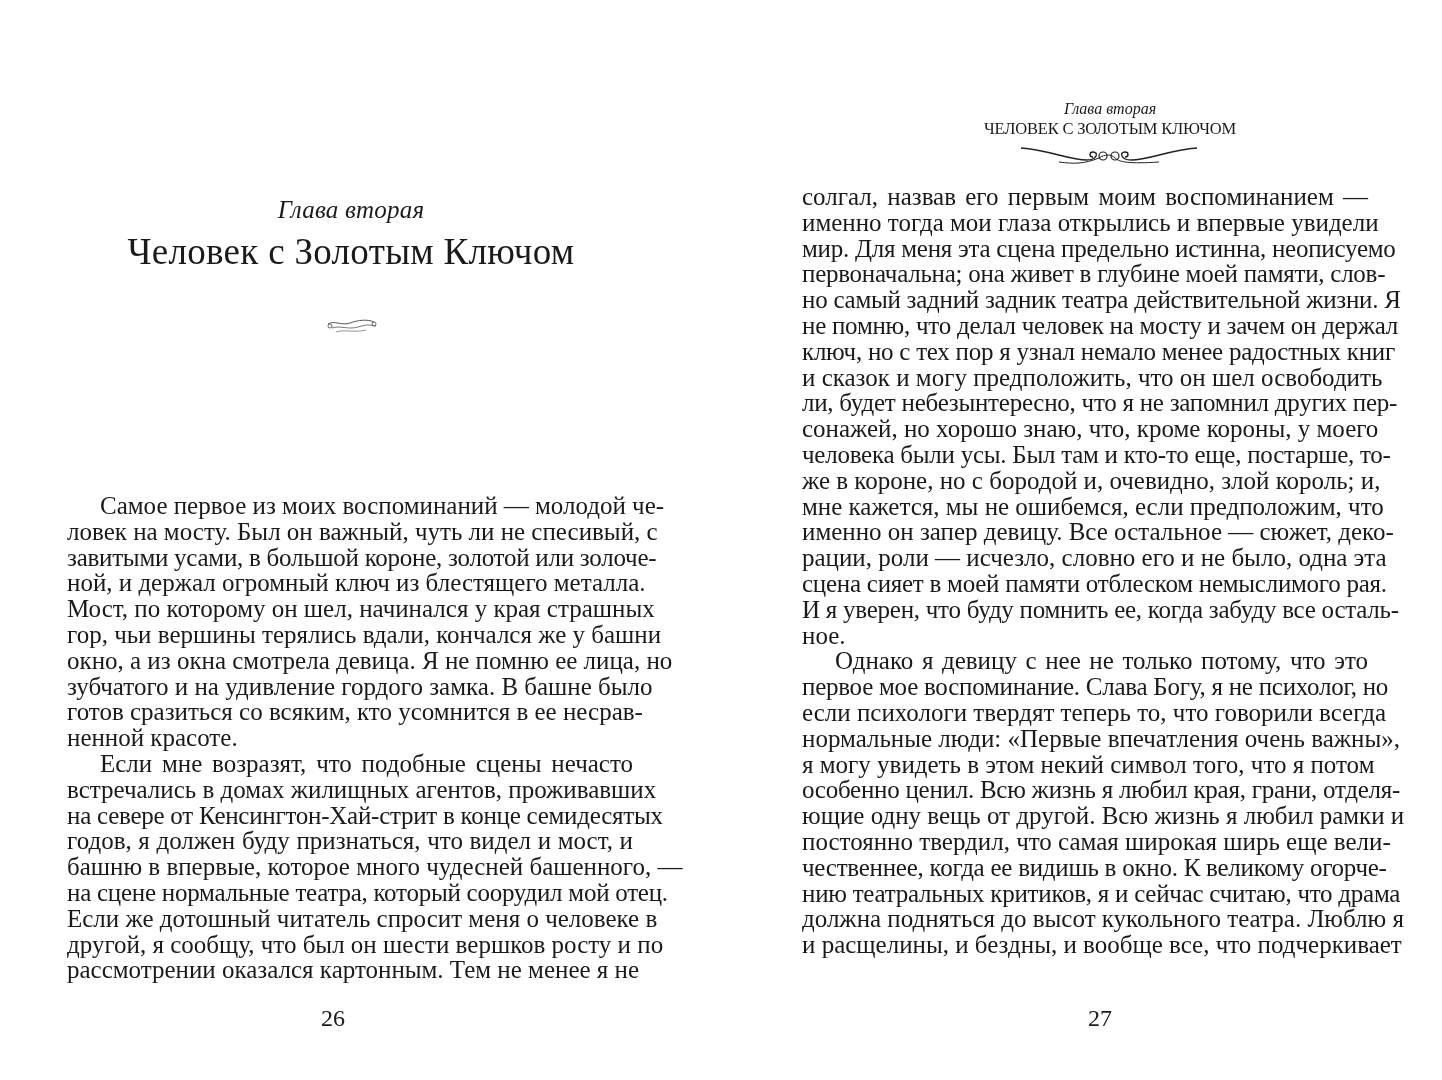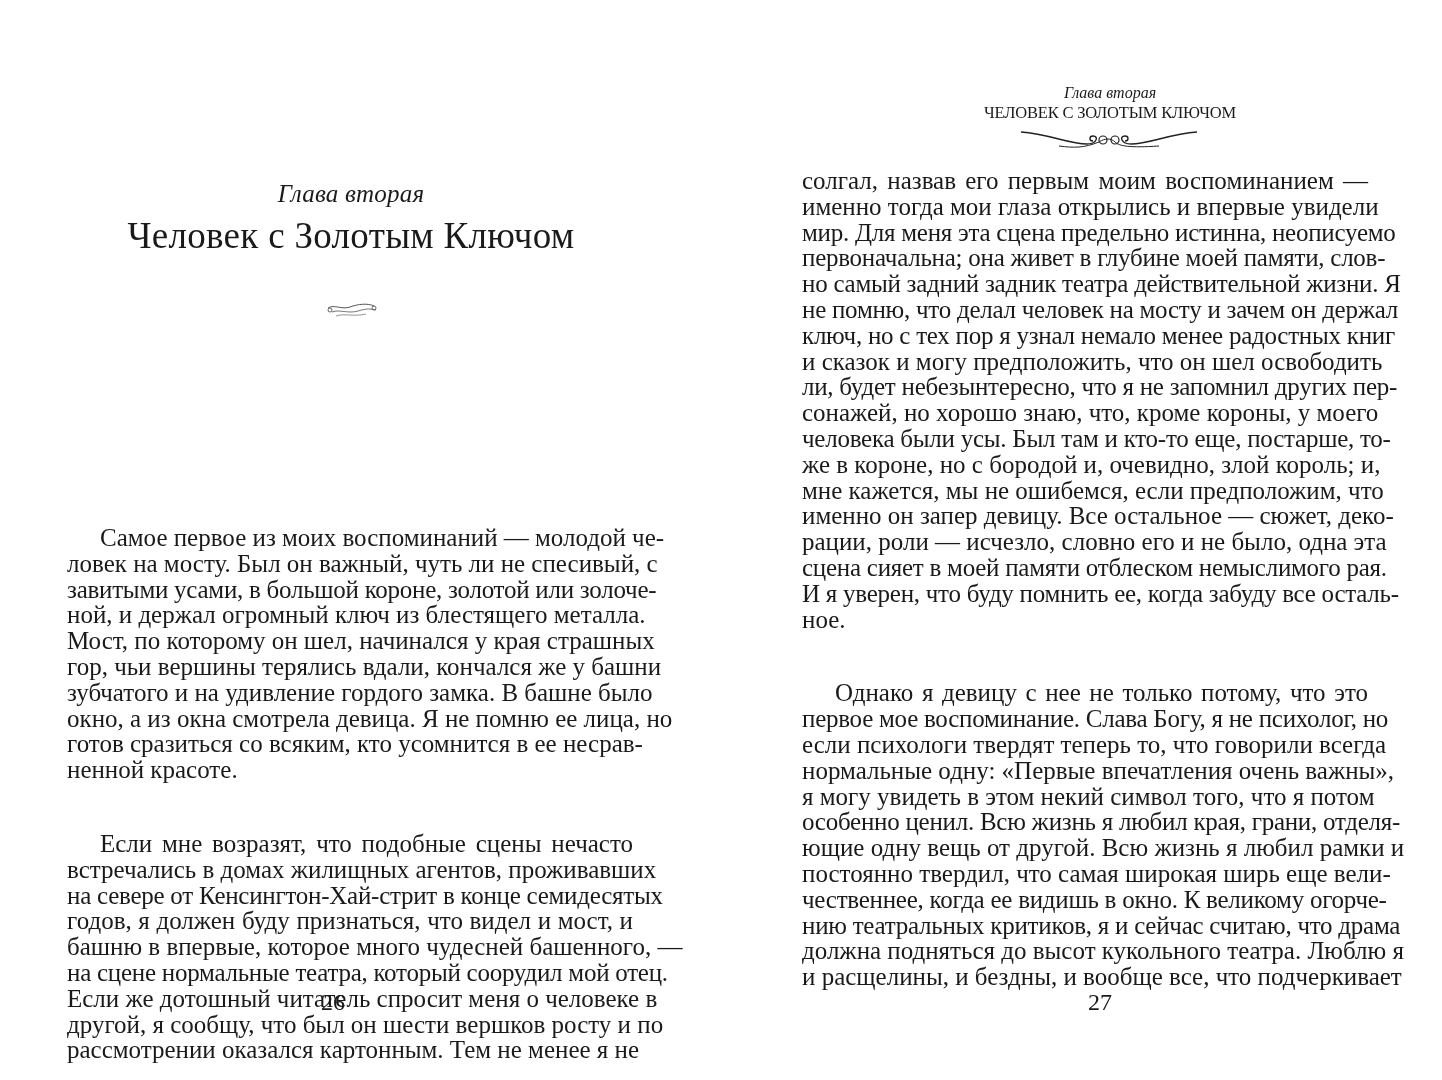--- a/index.html
+++ b/index.html
@@ -1,42 +1,42 @@
 <!DOCTYPE html>
 <html><head>
   <meta charset="utf-8">
   <style>
     html, body { margin: 0; padding: 0; }
     body {
       width: 1442px; height: 1080px; background: #ffffff; position: relative; overflow: hidden;
       color: #1a1a1a;
       font-family: "Liberation Serif", "DejaVu Serif", serif;
     }
-    .page { position: absolute; top: 0; height: 916px; }
+    .page { position: absolute; top: 16px; height: 916px; }
     .page-left { left: 0; width: 721px; }
     .page-right { left: 721px; width: 721px; }
 
     .chapter-label {
       position: absolute; left: 68px; width: 566px; top: 180px; text-align: center;
       font-style: italic; font-size: 25px; letter-spacing: 0.2px;
     }
     .chapter-title {
       position: absolute; left: 68px; width: 566px; top: 214px; text-align: center;
       font-size: 37px; letter-spacing: 0.3px;
     }
     .ornament-small { position: absolute; left: 326px; top: 299px; width: 52px; height: 22px; }
 
     .body-text {
       position: absolute; font-size: 25px; line-height: 25.8px;
     }
     .left-body { left: 67px; width: 566px; top: 477px; }
     .right-body { left: 81px; width: 566px; top: 168px; }
     .line { display: block; text-align: justify; text-align-last: justify; white-space: nowrap; height: 25.8px; overflow: visible; }
     .line.last { text-align-last: left; }
-    .line.indent { padding-left: 33px; margin-top: 48px; }
+    .line.indent { padding-left: 33px; }
     .line.tight { letter-spacing: -0.25px; }
 
     .running-head-label {
       position: absolute; left: 221px; width: 336px; top: 84px; text-align: center;
       font-style: italic; font-size: 16px;
     }
     .running-head-title {
       position: absolute; left: 221px; width: 336px; top: 103px; text-align: center;
       font-size: 16.5px; letter-spacing: -0.2px;
     }
@@ -59,22 +59,22 @@
     <circle cx="4" cy="11" r="2" fill="none" stroke="#555" stroke-width="0.9"></circle>
     <circle cx="48" cy="9" r="2" fill="none" stroke="#555" stroke-width="0.9"></circle>
   </svg>
   <div class="body-text left-body">
     <span class="line indent">Самое первое из моих воспоминаний — молодой че-</span>
     <span class="line">ловек на мосту. Был он важный, чуть ли не спесивый, с</span>
     <span class="line tight">завитыми усами, в большой короне, золотой или золоче-</span>
     <span class="line">ной, и держал огромный ключ из блестящего металла.</span>
     <span class="line">Мост, по которому он шел, начинался у края страшных</span>
     <span class="line">гор, чьи вершины терялись вдали, кончался же у башни</span>
+    <span class="line">окно, а из окна смотрела девица. Я не помню ее лица, но</span>
     <span class="line">зубчатого и на удивление гордого замка. В башне было</span>
-    <span class="line">окно, а из окна смотрела девица. Я не помню ее лица, но</span>
     <span class="line">готов сразиться со всяким, кто усомнится в ее несрав-</span>
     <span class="line last">ненной красоте.</span>
     <span class="line indent">Если мне возразят, что подобные сцены нечасто</span>
     <span class="line">встречались в домах жилищных агентов, проживавших</span>
     <span class="line tight">на севере от Кенсингтон-Хай-стрит в конце семидесятых</span>
     <span class="line">годов, я должен буду признаться, что видел и мост, и</span>
     <span class="line">башню в впервые, которое много чудесней башенного, —</span>
     <span class="line tight">на сцене нормальные театра, который соорудил мой отец.</span>
     <span class="line">Если же дотошный читатель спросит меня о человеке в</span>
     <span class="line">другой, я сообщу, что был он шести вершков росту и по</span>
@@ -108,21 +108,21 @@
     <span class="line">же в короне, но с бородой и, очевидно, злой король; и,</span>
     <span class="line">мне кажется, мы не ошибемся, если предположим, что</span>
     <span class="line">именно он запер девицу. Все остальное — сюжет, деко-</span>
     <span class="line">рации, роли — исчезло, словно его и не было, одна эта</span>
     <span class="line tight">сцена сияет в моей памяти отблеском немыслимого рая.</span>
     <span class="line tight">И я уверен, что буду помнить ее, когда забуду все осталь-</span>
     <span class="line last">ное.</span>
     <span class="line indent">Однако я девицу с нее не только потому, что это</span>
     <span class="line tight">первое мое воспоминание. Слава Богу, я не психолог, но</span>
     <span class="line">если психологи твердят теперь то, что говорили всегда</span>
-    <span class="line">нормальные одну: «Первые впечатления очень важны»,</span>
+    <span class="line">нормальные люди: «Первые впечатления очень важны»,</span>
     <span class="line">я могу увидеть в этом некий символ того, что я потом</span>
     <span class="line tight">особенно ценил. Всю жизнь я любил края, грани, отделя-</span>
     <span class="line">ющие одну вещь от другой. Всю жизнь я любил рамки и</span>
     <span class="line">постоянно твердил, что самая широкая ширь еще вели-</span>
     <span class="line tight">чественнее, когда ее видишь в окно. К великому огорче-</span>
     <span class="line tight">нию театральных критиков, я и сейчас считаю, что драма</span>
     <span class="line">должна подняться до высот кукольного театра. Люблю я</span>
     <span class="line">и расщелины, и бездны, и вообще все, что подчеркивает</span>
   </div>
   <div class="page-number">27</div>

